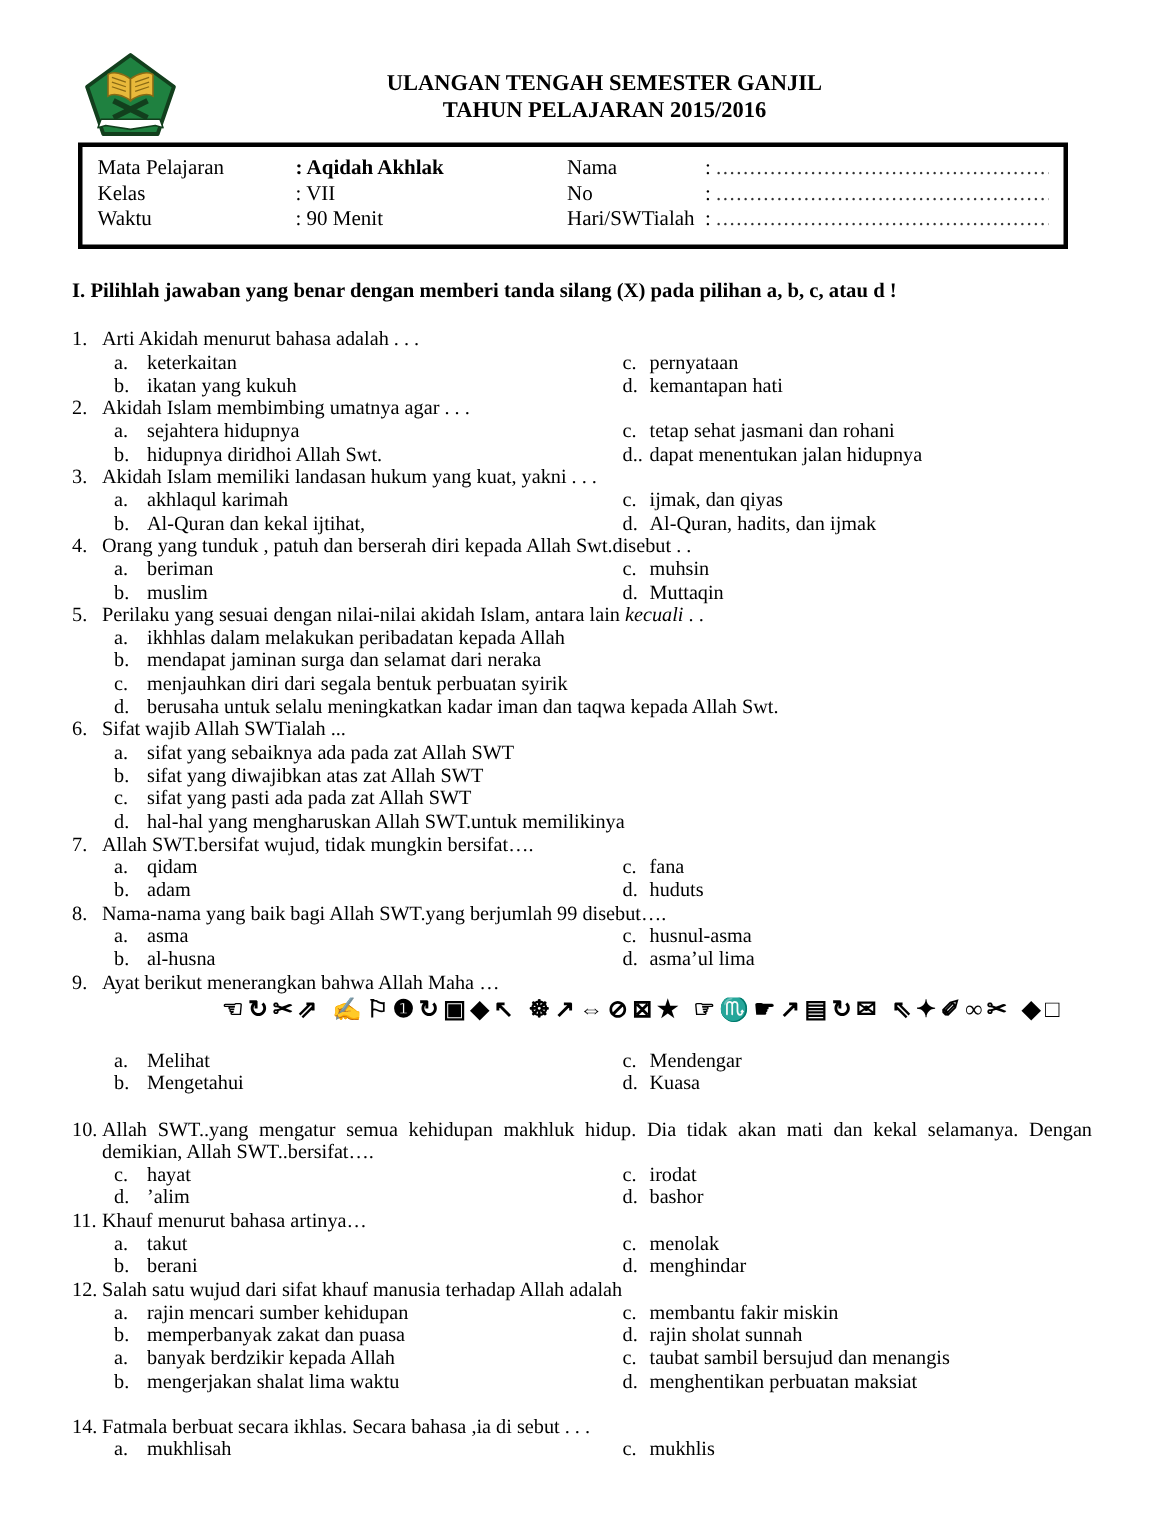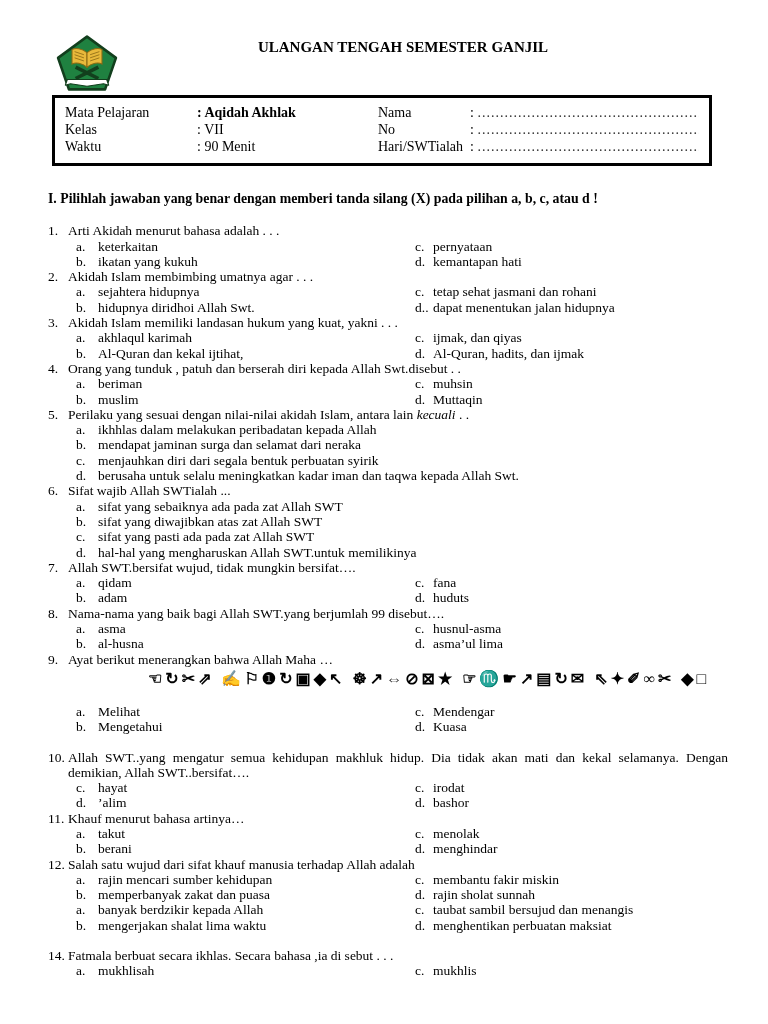--- a/index.html
+++ b/index.html
@@ -5,39 +5,39 @@
   html,body{margin:0;padding:0;}
   body{
     width:768px;height:1024px;background:#ffffff;color:#000;
     font-family:"Liberation Serif", serif;
     font-size:13.5px;line-height:15.3px;
     overflow:hidden;
   }
   .page{padding:0 40px 0 48px;}
 
   
-  .hdr{display:flex;align-items:flex-start;padding-top:34px;}
+  .hdr{display:flex;align-items:center;padding-top:34px;}
   .logo{width:62px;height:58px;margin-left:8px;flex-shrink:0;}
   .logo svg{width:62px;height:58px;display:block;}
   .titles{flex:1;text-align:center;margin:4px 40px 0 0;
           font-weight:bold;font-size:15px;line-height:18px;}
 
   
   .info{
     border:3px solid #000;margin:3px 16px 0 4px;
     padding:6px 10px 8px 10px;
     display:grid;grid-template-columns:132px 181px 92px 1fr;
     font-size:14px;line-height:17px;
   }
   .info .cell{white-space:nowrap;overflow:hidden;}
   .info .bold{font-weight:bold;}
   .info .dots{letter-spacing:1px;color:#333;}
 
   
-  .instruction{margin-top:25px;font-weight:bold;font-size:13.8px;}
+  .instruction{margin-top:20px;font-weight:bold;font-size:13.8px;}
 
   
   #questions{margin-top:17px;}
   .q{margin:0;}
   .q.gap{margin-top:15px;}
   .q-line{display:flex;}
   .q-num{min-width:20px;flex-shrink:0;}
   .q-text{flex:1;text-align:justify;}
   .q-text i{font-style:italic;}
   .q-symbols{
@@ -66,20 +66,21 @@
 
         <path d="M60,34 C50,26 38,24 31,28 L31,56 C38,52 50,54 60,62 Z" style="fill:var(--logo-gold,#e8b93b);stroke:var(--logo-gold-dark,#8a6a14);stroke-width:2;"></path>
         <path d="M60,34 C70,26 82,24 89,28 L89,56 C82,52 70,54 60,62 Z" style="fill:var(--logo-gold,#e8b93b);stroke:var(--logo-gold-dark,#8a6a14);stroke-width:2;"></path>
         <path d="M36,32 L54,38 M36,38 L54,44 M36,44 L54,50 M66,38 L84,32 M66,44 L84,38 M66,50 L84,44" style="stroke:var(--logo-gold-dark,#8a6a14);stroke-width:1.6;"></path>
 
         <path d="M22,86 L98,86 L102,97 L92,94 L60,99 L28,94 L18,97 Z" style="fill:var(--logo-white,#ffffff);stroke:var(--logo-green-dark,#123f1d);stroke-width:2;stroke-linejoin:round;"></path>
       </svg>
     </div>
     <div class="titles">
       <div>ULANGAN TENGAH SEMESTER GANJIL</div>
+      <div>TAHUN PELAJARAN 2015/2016</div>
     </div>
   </header>
 
   <section class="info">
     <div class="cell">Mata Pelajaran</div>
     <div class="cell bold">: Aqidah Akhlak</div>
     <div class="cell">Nama</div>
     <div class="cell"><span>:</span> <span class="dots">.......................................................</span></div>
 
     <div class="cell">Kelas</div>

